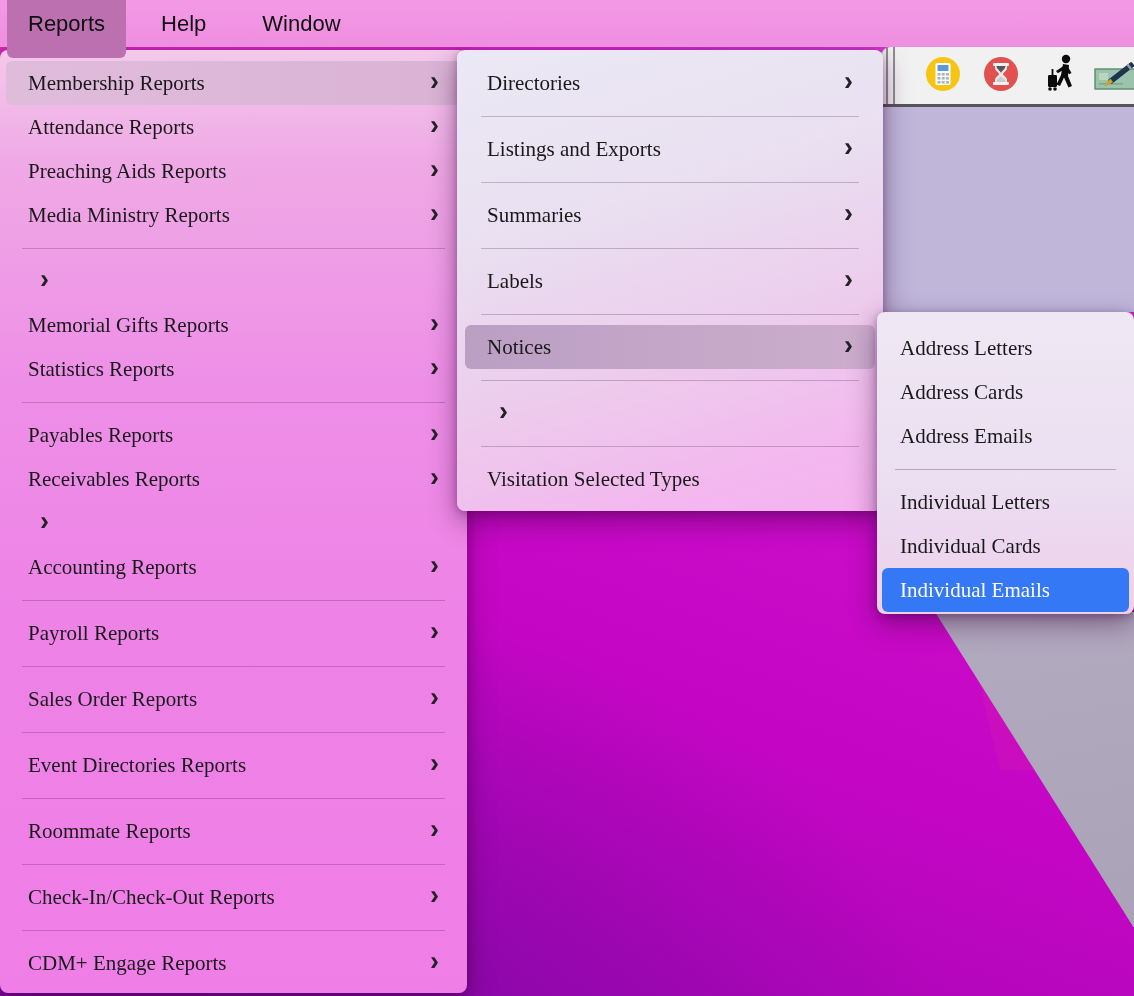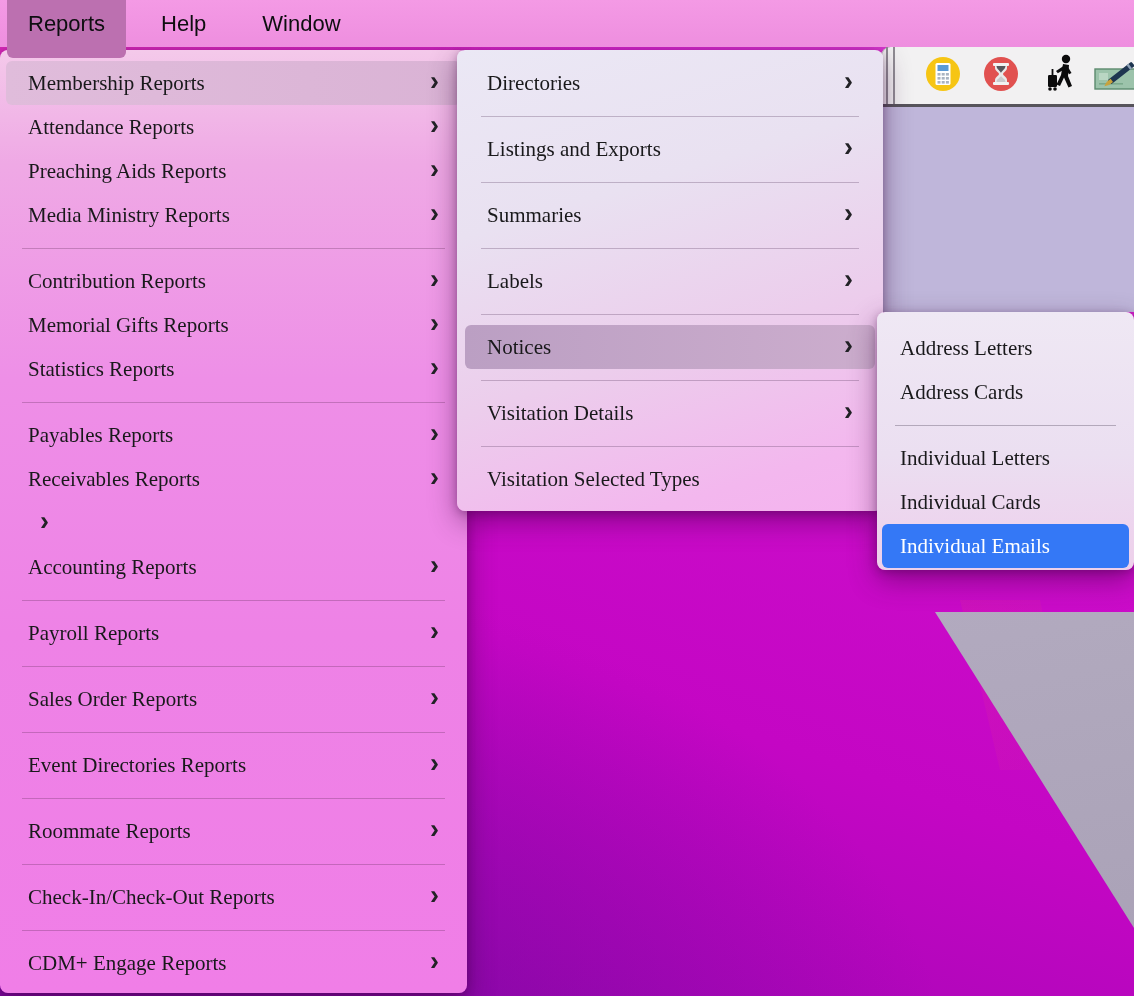--- a/index.html
+++ b/index.html
@@ -178,21 +178,20 @@
         <span class="chev">›</span>
       </div>
       <div class="mi">
         <span class="lbl">Media Ministry Reports</span>
         <span class="chev">›</span>
       </div>
       <div class="sep">
         <div class="line"></div>
       </div>
       <div class="mi">
-        <span class="lbl">Contribution Reports</span>
         <span class="chev">›</span>
       </div>
       <div class="mi">
         <span class="lbl">Memorial Gifts Reports</span>
         <span class="chev">›</span>
       </div>
       <div class="mi">
         <span class="lbl">Statistics Reports</span>
         <span class="chev">›</span>
       </div>
@@ -288,37 +287,39 @@
         <div class="line"></div>
       </div>
       <div class="mi hl2">
         <span class="lbl">Notices</span>
         <span class="chev">›</span>
       </div>
       <div class="sep">
         <div class="line"></div>
       </div>
       <div class="mi">
-        <span class="lbl">Visitation Details</span>
         <span class="chev">›</span>
       </div>
       <div class="sep">
         <div class="line"></div>
       </div>
       <div class="mi">
         <span class="lbl">Visitation Selected Types</span>
       </div>
     </div>
 
   <div class="panel panel3" id="panel3">
       <div class="mi">
         <span class="lbl">Address Letters</span>
       </div>
       <div class="mi">
         <span class="lbl">Address Cards</span>
+      </div>
+      <div class="mi">
+        <span class="lbl">Address Emails</span>
       </div>
       <div class="sep">
         <div class="line"></div>
       </div>
       <div class="mi">
         <span class="lbl">Individual Letters</span>
       </div>
       <div class="mi">
         <span class="lbl">Individual Cards</span>
       </div>

